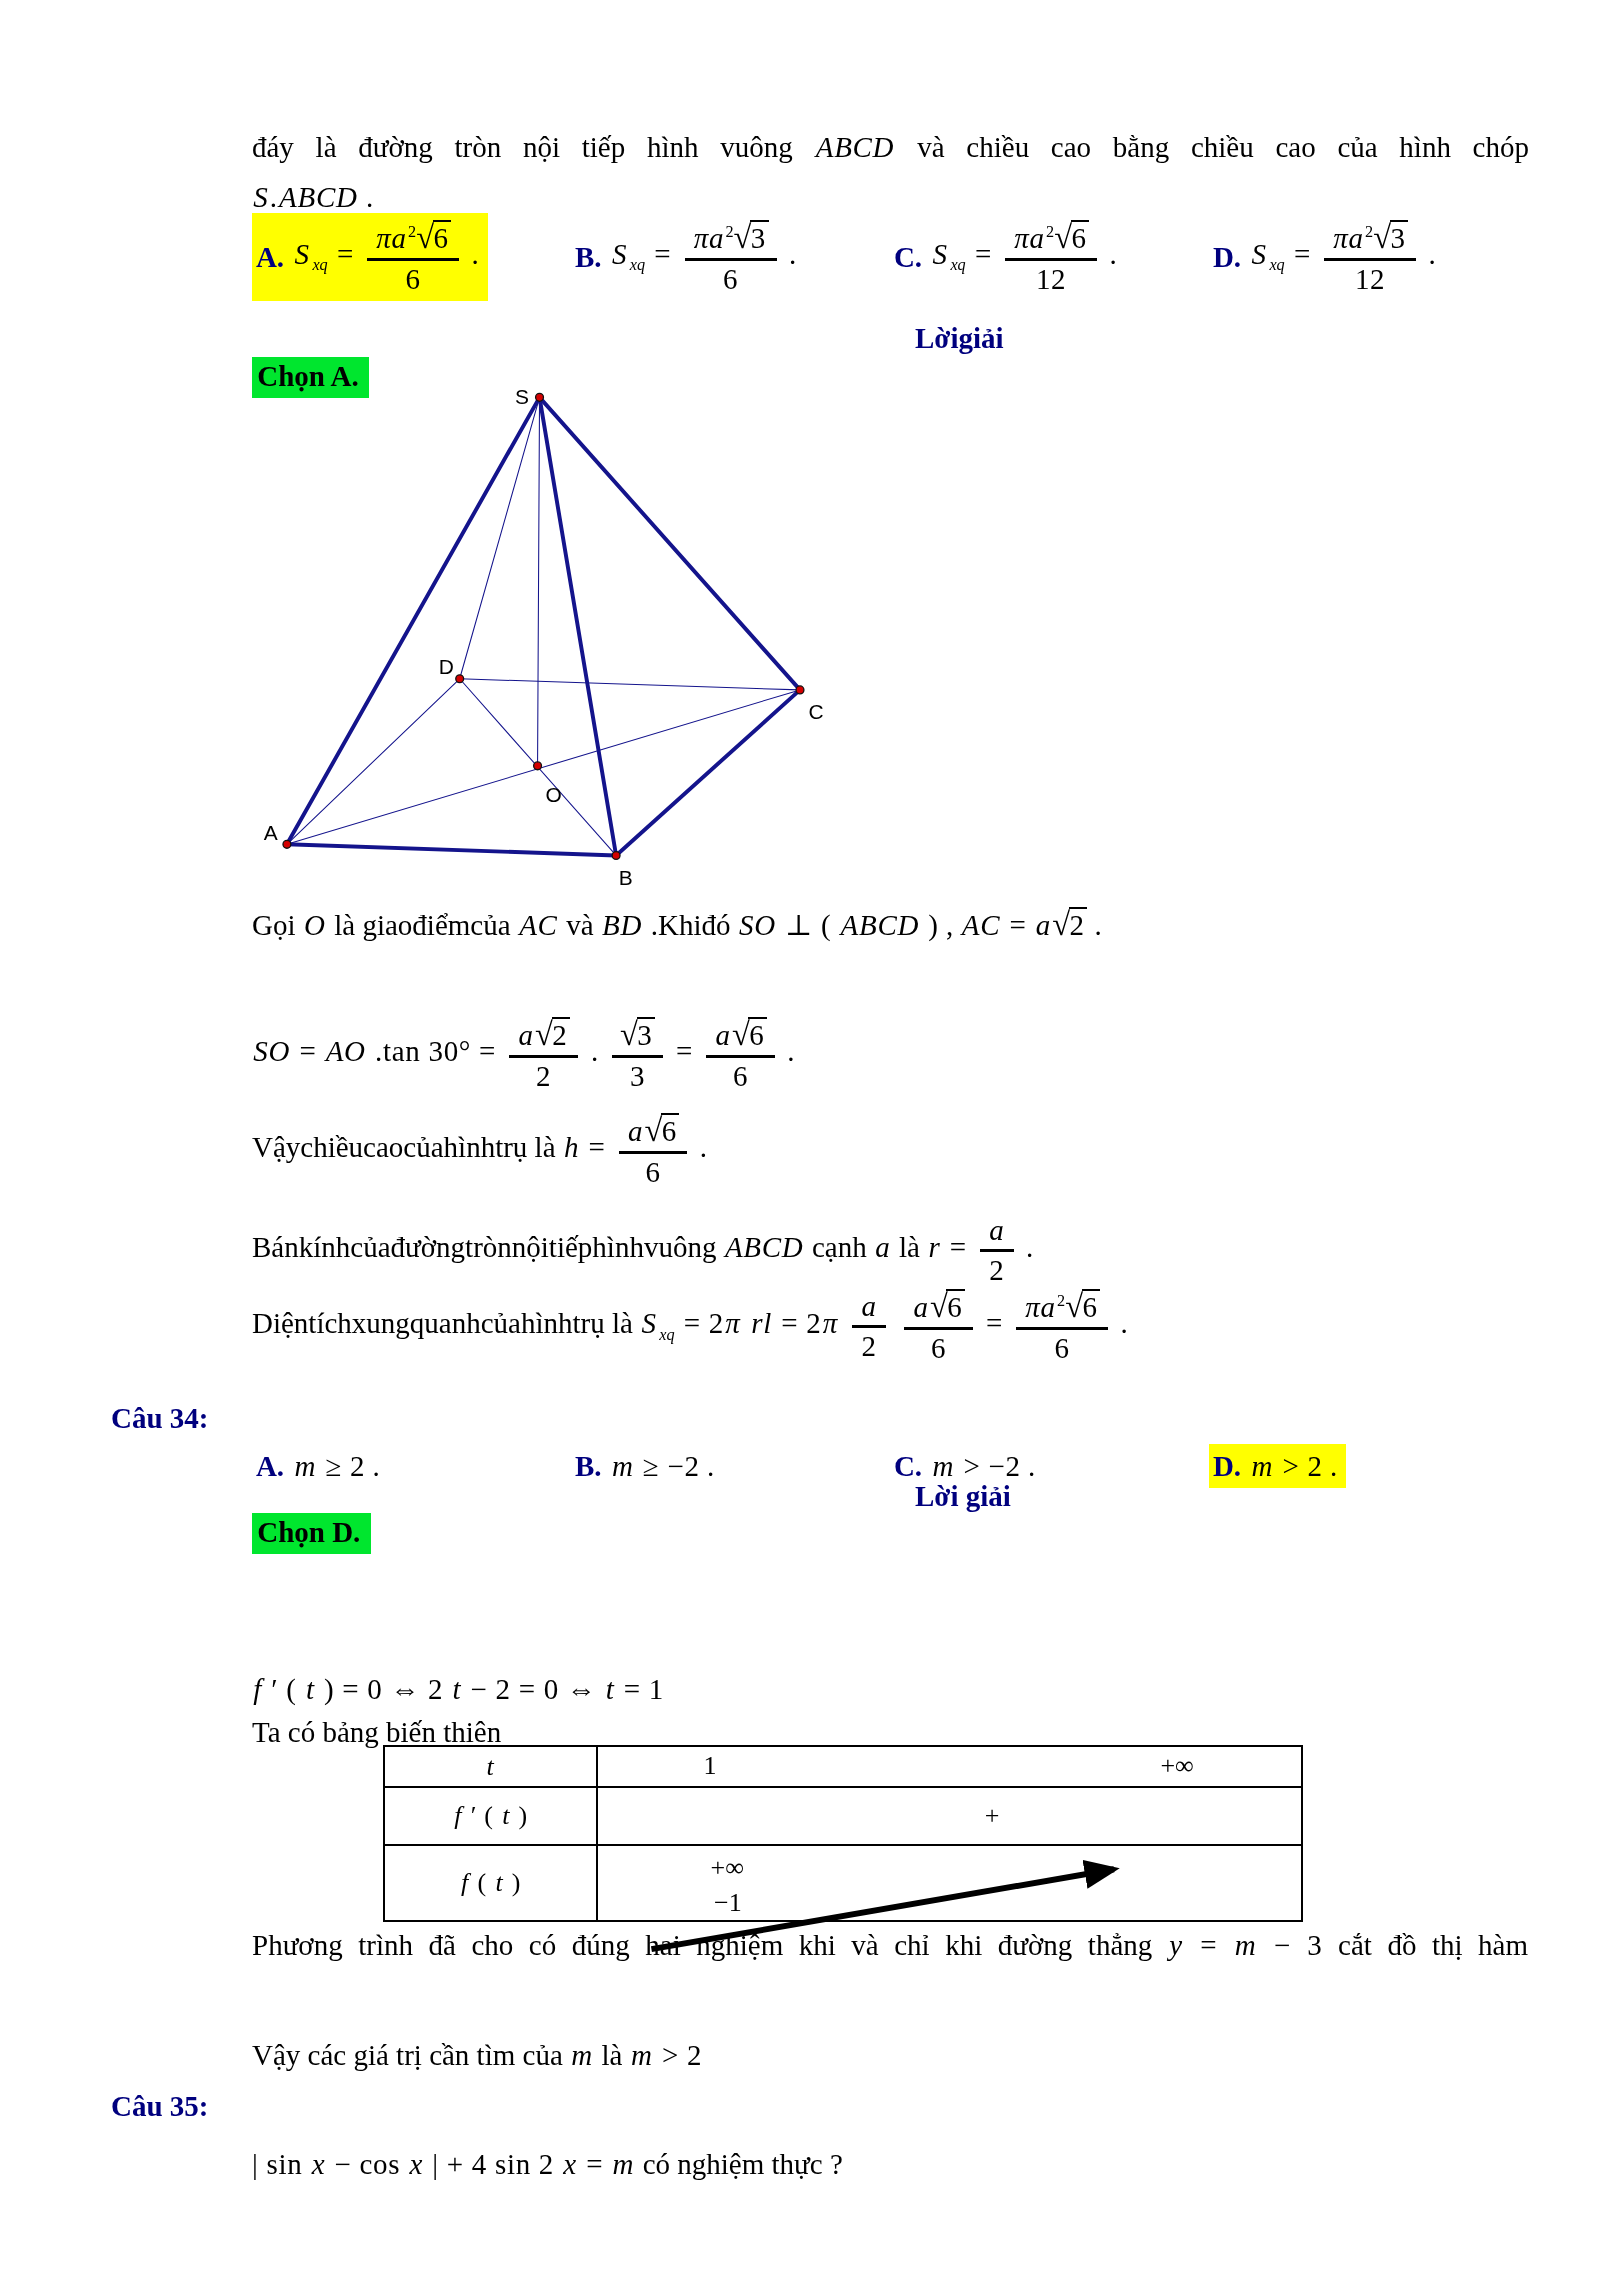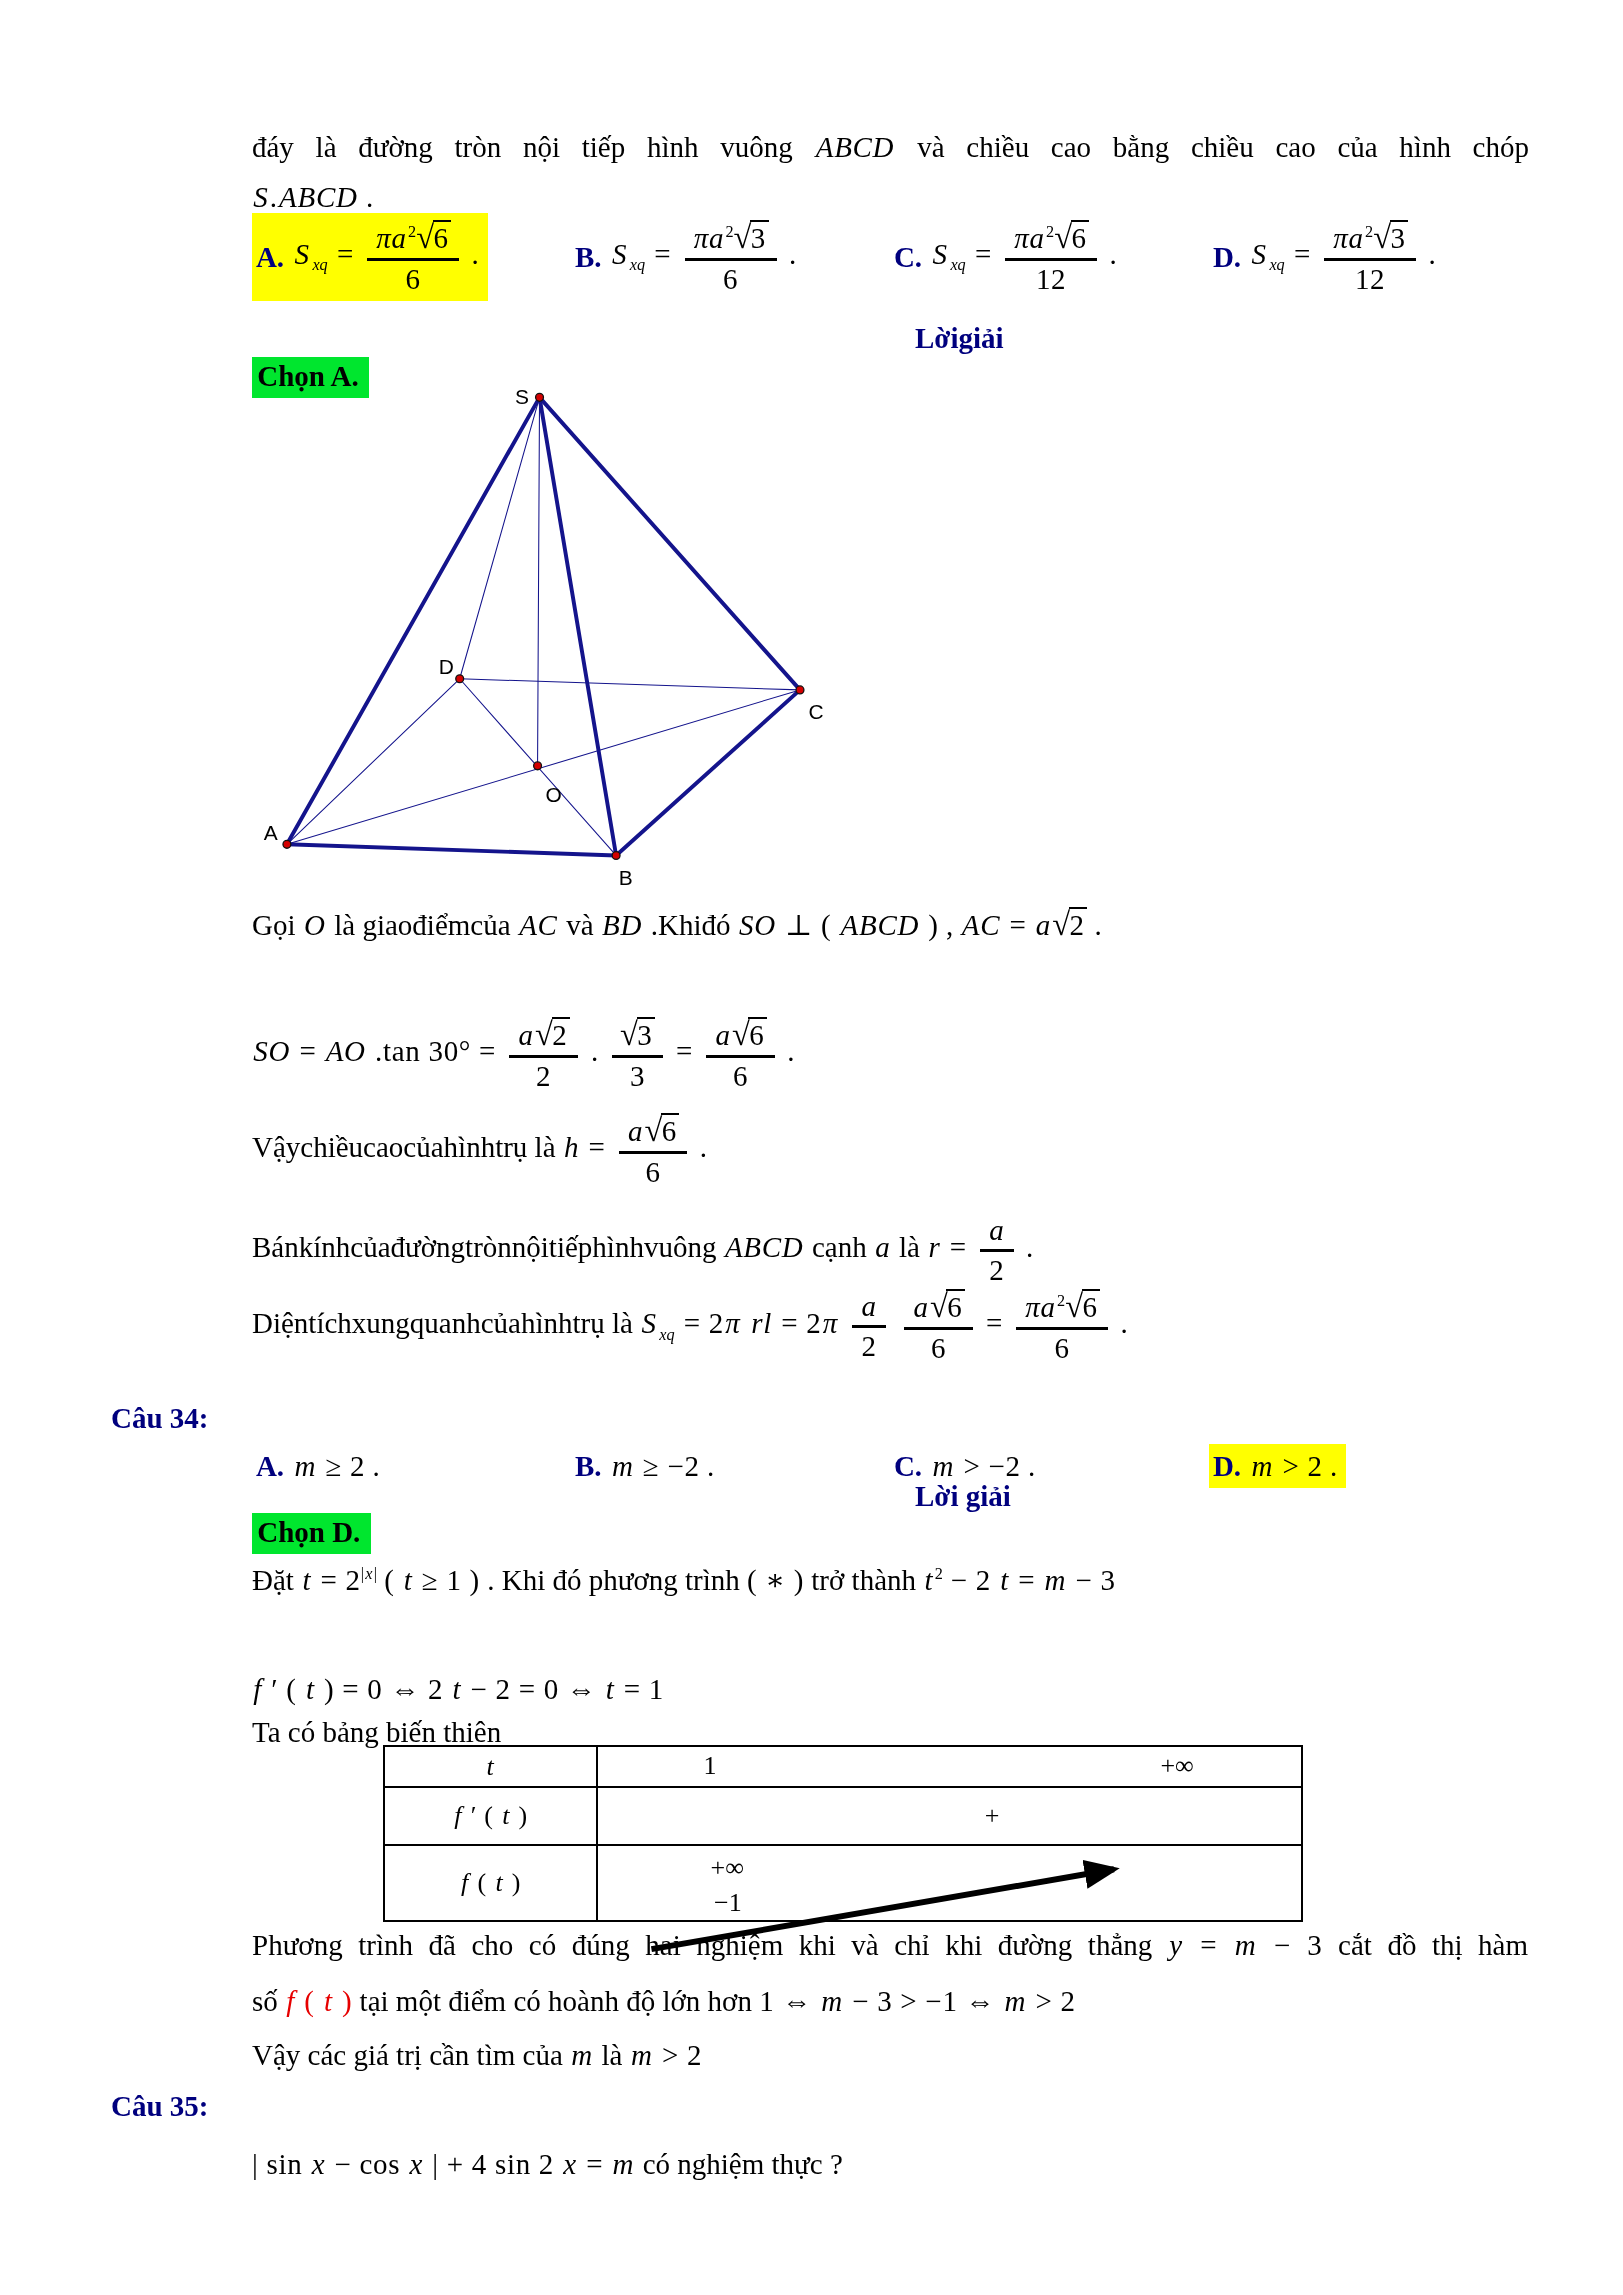--- a/index.html
+++ b/index.html
@@ -158,21 +158,20 @@
       </span>
     </div>
   </div>
 
   <div class="abs heading" style="left:915px; top:1480px;">Lời giải</div>
 
   <div class="abs" style="left:252px; top:1513px;">
     <span class="chon">Chọn D.</span>
   </div>
 
-  <div class="abs" style="left:252px; top:1563px;">Đặt <span class="m"><i>t</i> = 2<sup>|<i>x</i>|</sup></span> <span class="m">( <i>t</i> ≥ 1 )</span> . Khi đó phương trình <span class="m">( ∗ )</span>  trở thành <span class="m"><i>t</i><sup>2</sup> − 2 <i>t</i> = <i>m</i> − 3</span></div>
   <div class="abs" style="left:252px; top:1673px;"><span class="m"><i>f</i> ′ ( <i>t</i> ) = 0 ⇔ 2 <i>t</i> − 2 = 0 ⇔ <i>t</i> = 1</span></div>
   <div class="abs" style="left:252px; top:1716px;">Ta có bảng biến thiên</div>
 
   <div class="bbt">
     <div class="cell lab br bb">
         <span class="m"><i>t</i></span>
       </div>
     <div class="cell bb">
       <span class="v" style="left:15%; top:3.9px;">1</span>
       <span class="v" style="left:80%; top:3.9px;">+∞</span>
@@ -195,22 +194,19 @@
   <svg class="arrow-svg" width="543" height="115" viewBox="0 0 830 175">
     <defs>
       <marker id="ah" markerWidth="8" markerHeight="7" refX="5" refY="2.5" orient="auto" markerUnits="strokeWidth">
         <path d="M0,0 L6,2.5 L0,5 Z" fill="#000"></path>
       </marker>
     </defs>
     <line x1="45" y1="148" x2="752" y2="26" stroke="#000" stroke-width="9" marker-end="url(#ah)"></line>
   </svg>
 
   <div class="abs just" style="left:252px; top:1929px; width:1276px;">Phương trình đã cho có đúng hai nghiệm khi và chỉ khi đường thẳng <span class="m"><i>y</i> = <i>m</i> − 3</span>  cắt đồ thị hàm</div>
-  <div class="abs" style="left:252px; top:1985px;">
-    <span>số </span><span class="redmath"><span class="m"><i>f</i> ( <i>t</i> )</span></span><span> tại một điểm có hoành độ lớn hơn <span class="m">1 ⇔ <i>m</i> − 3 &gt; −1 ⇔ <i>m</i> &gt; 2</span></span>
-  </div>
   <div class="abs" style="left:252px; top:2039px;">Vậy các giá trị cần tìm của <span class="m"><i>m</i></span>  là <span class="m"><i>m</i> &gt; 2</span></div>
 
   <div class="abs navy" style="left:111px; top:2090px;">Câu 35:</div>
   <div class="abs" style="left:252px; top:2138px;margin-top:10px;"><span class="m">| <span class="rm">sin</span> <i>x</i> − <span class="rm">cos</span> <i>x</i> | + 4 <span class="rm">sin</span> 2 <i>x</i> = <i>m</i></span>  có nghiệm thực ?</div>
 
 </div>
 
 
 </body></html>

